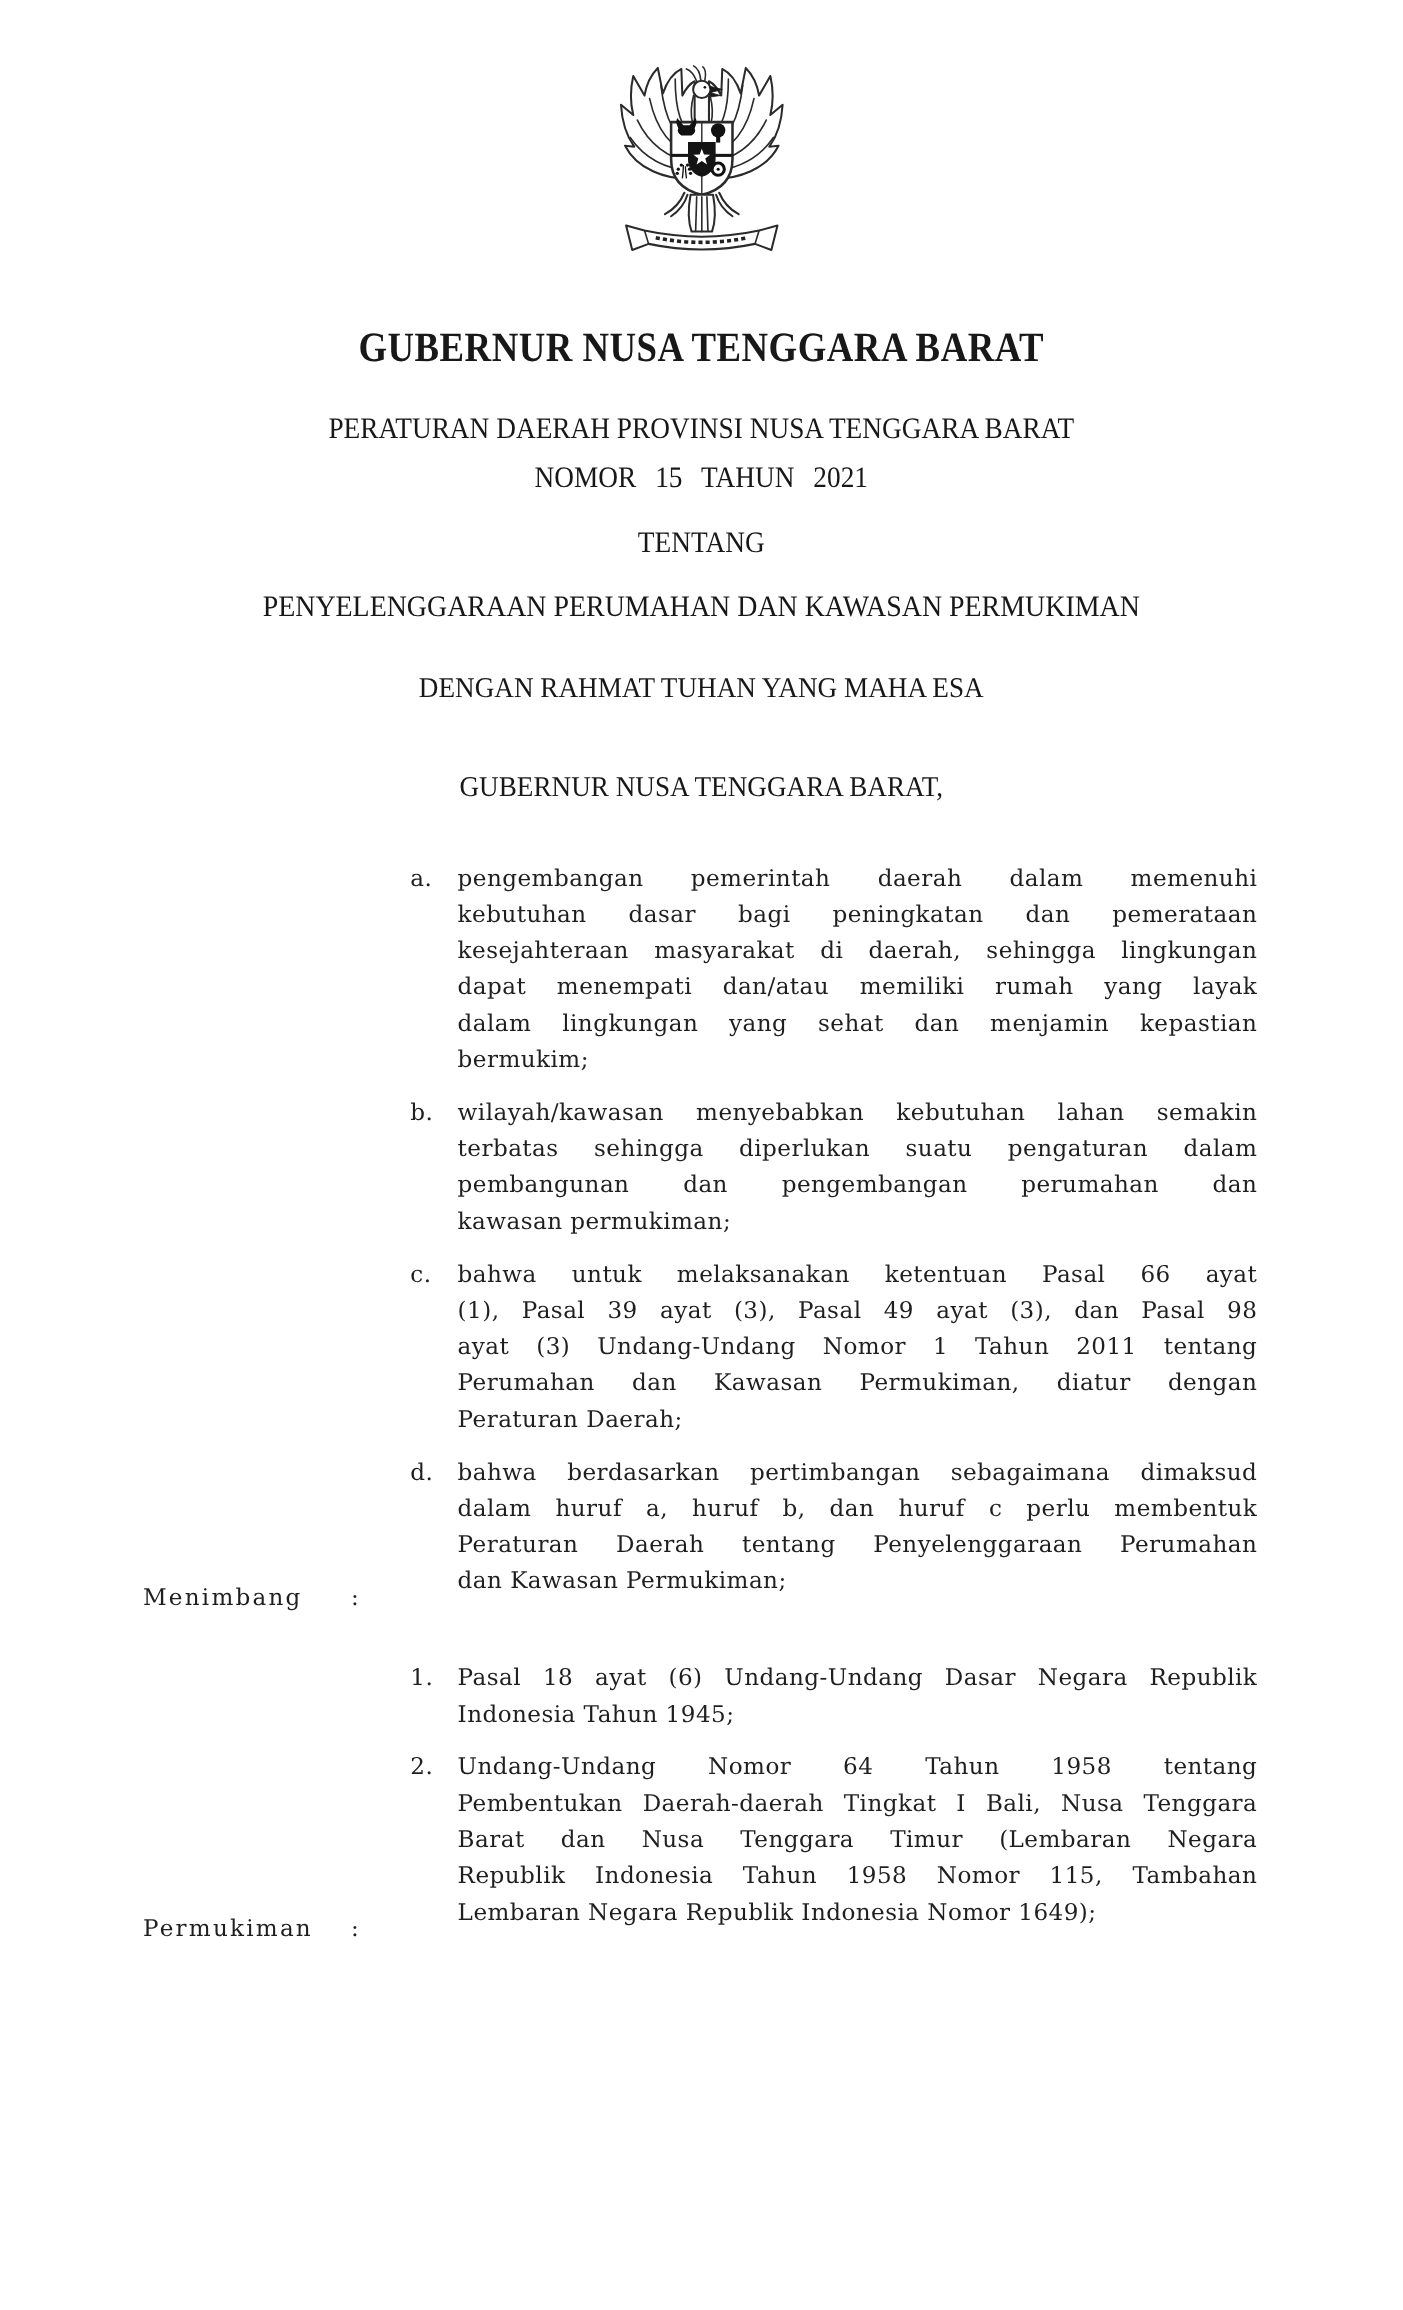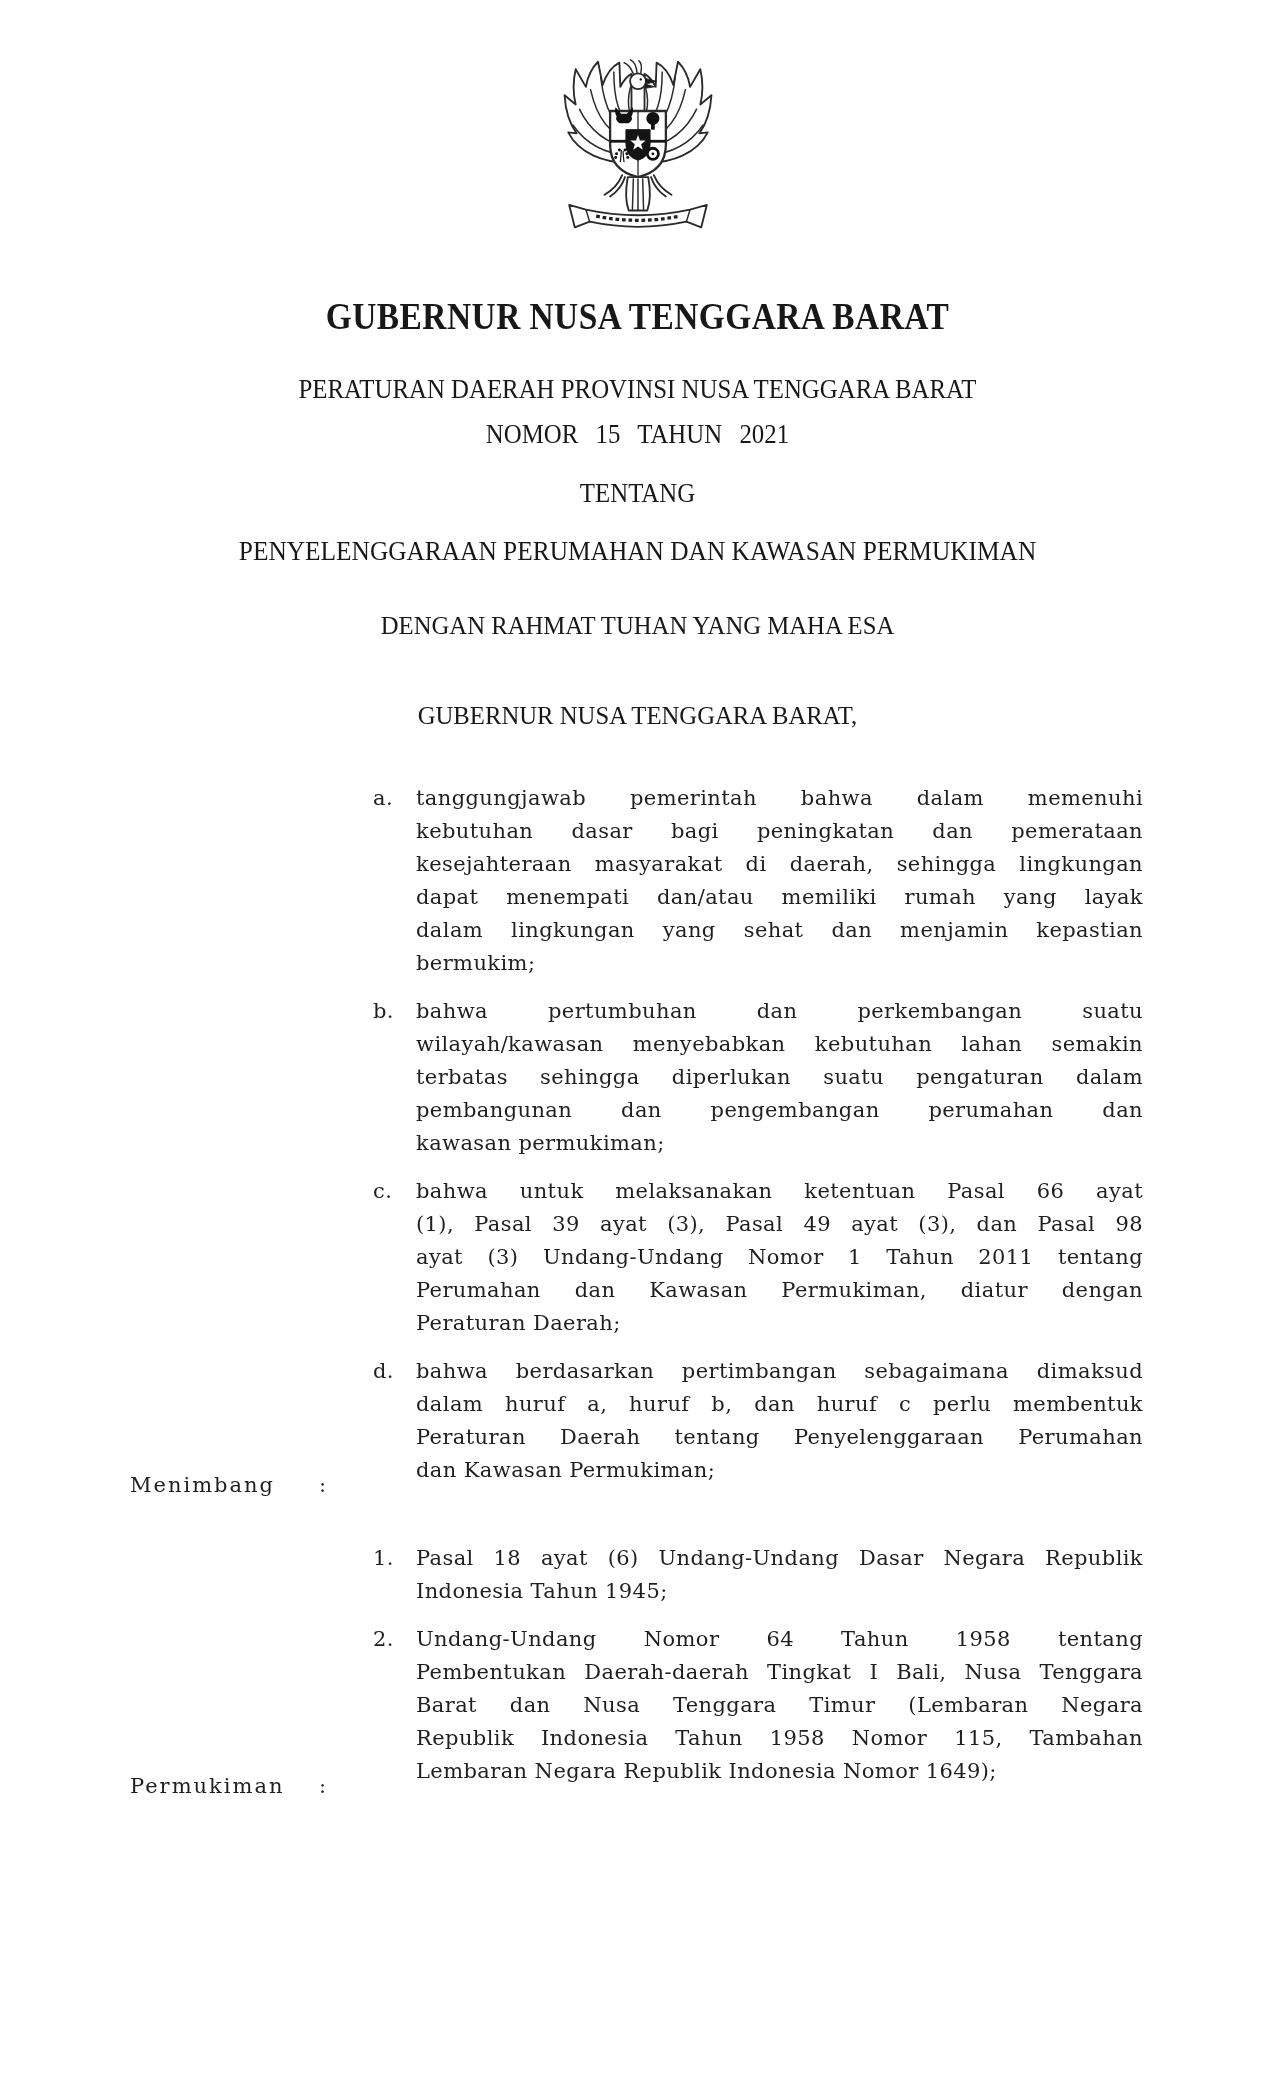--- a/index.html
+++ b/index.html
@@ -169,32 +169,31 @@
   <div class="hline doc-issuer">GUBERNUR NUSA TENGGARA BARAT,</div>
 
   <div class="doc-body" id="doc-body">
       <div class="sect">
         <div class="sec-label">Menimbang</div>
         <div class="sec-colon">:</div>
         <div class="sec-items">
           <div class="item">
             <div class="marker">a.</div>
             <div class="lines">
-              <div class="ln">tanggungjawab pemerintah bahwa dalam memenuhi</div>
+              <div class="ln">pengembangan pemerintah daerah dalam memenuhi</div>
               <div class="ln">kebutuhan dasar bagi peningkatan dan pemerataan</div>
               <div class="ln">kesejahteraan masyarakat di daerah, sehingga lingkungan</div>
               <div class="ln">dapat menempati dan/atau memiliki rumah yang layak</div>
               <div class="ln">dalam lingkungan yang sehat dan menjamin kepastian</div>
               <div class="ln">bermukim;</div>
             </div>
           </div>
           <div class="item">
             <div class="marker">b.</div>
             <div class="lines">
-              <div class="ln">bahwa pertumbuhan dan perkembangan suatu</div>
               <div class="ln">wilayah/kawasan menyebabkan kebutuhan lahan semakin</div>
               <div class="ln">terbatas sehingga diperlukan suatu pengaturan dalam</div>
               <div class="ln">pembangunan dan pengembangan perumahan dan</div>
               <div class="ln">kawasan permukiman;</div>
             </div>
           </div>
           <div class="item">
             <div class="marker">c.</div>
             <div class="lines">
               <div class="ln">bahwa untuk melaksanakan ketentuan Pasal 66 ayat</div>

